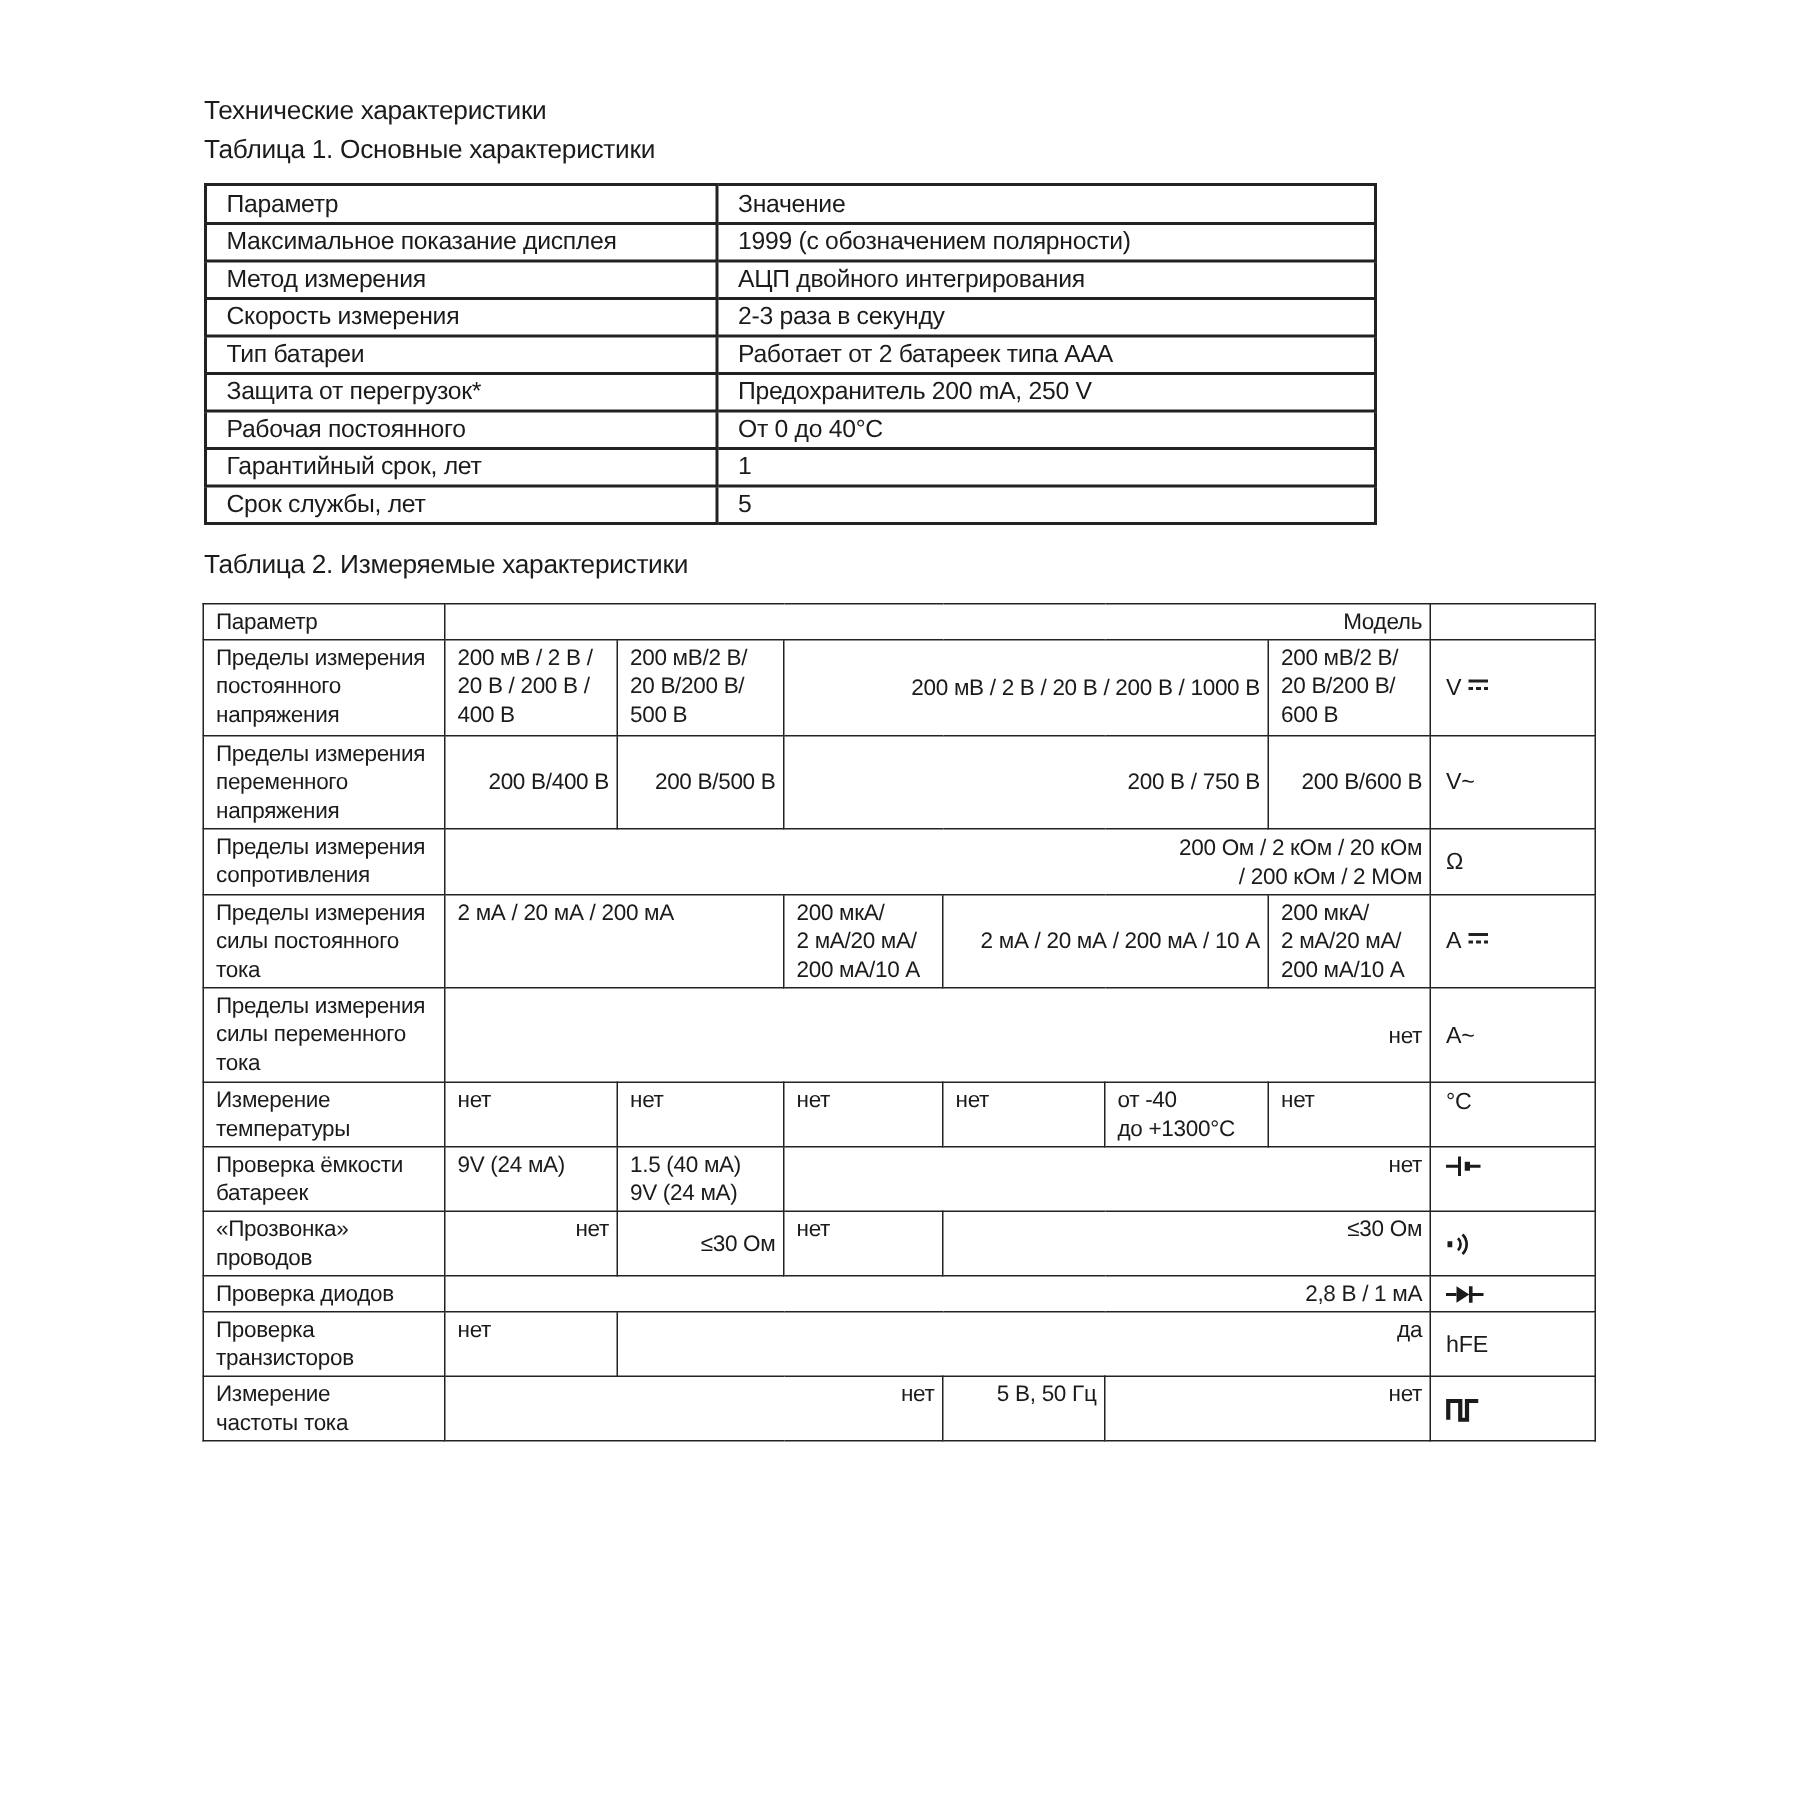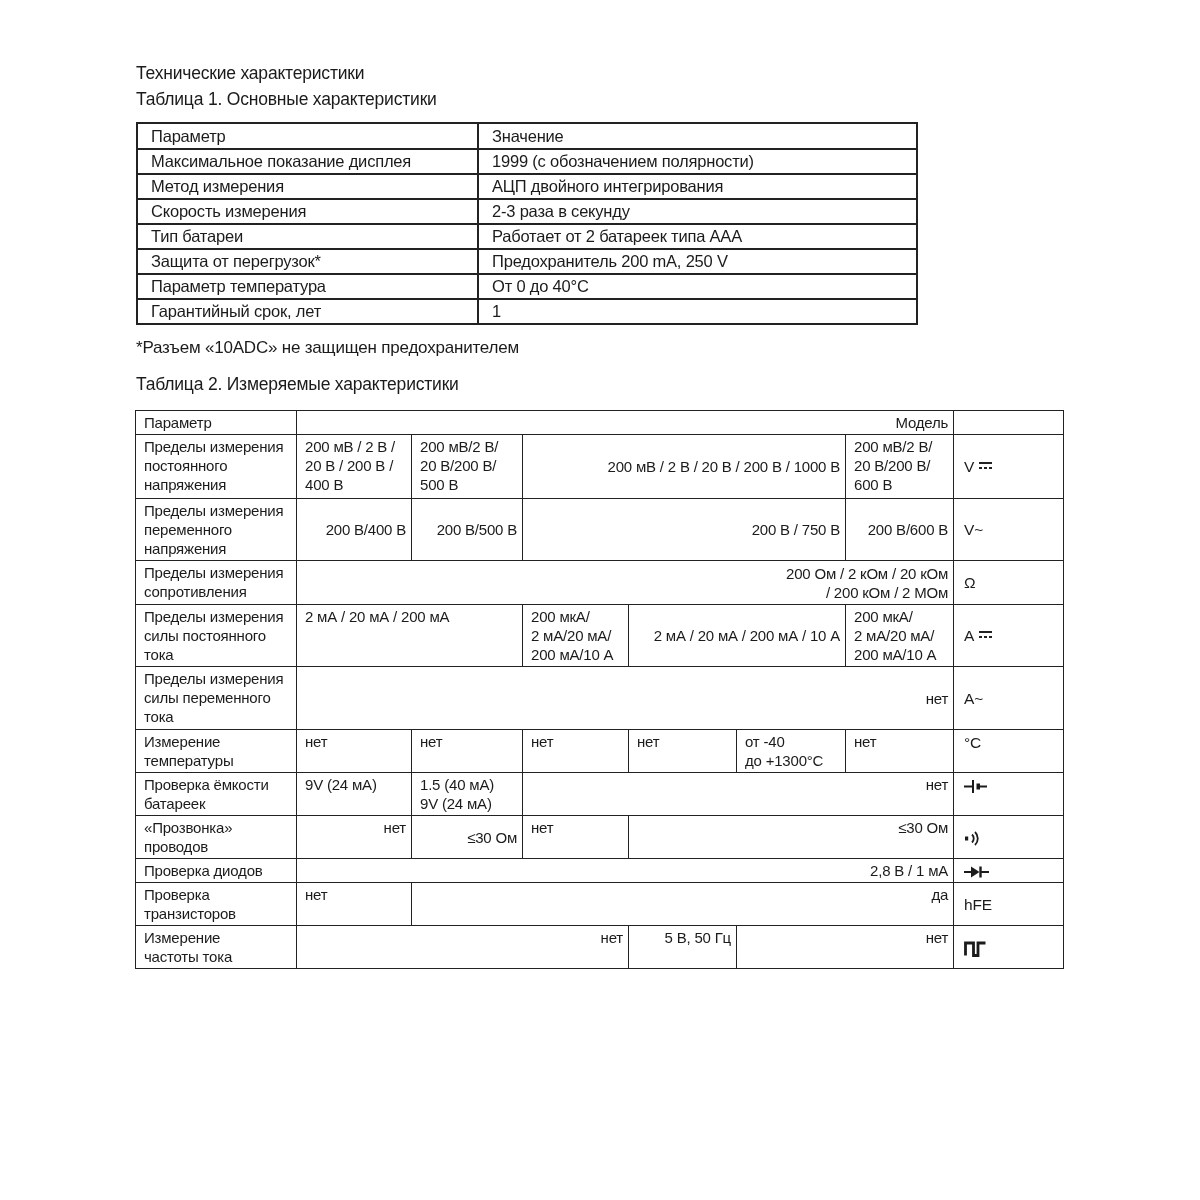--- a/index.html
+++ b/index.html
@@ -76,31 +76,34 @@
       </tr>
       <tr>
         <td>Тип батареи</td>
         <td>Работает от 2 батареек типа AAA</td>
       </tr>
       <tr>
         <td>Защита от перегрузок*</td>
         <td>Предохранитель 200 mA, 250 V</td>
       </tr>
       <tr>
-        <td>Параметр температура</td>
+        <td>Рабочая постоянного</td>
         <td>От 0 до 40°C</td>
       </tr>
       <tr>
         <td>Гарантийный срок, лет</td>
         <td>1</td>
       </tr>
+      <tr>
+        <td>Срок службы, лет</td>
+        <td>5</td>
+      </tr>
     </tbody>
   </table>
 
-  <div class="footnote">*Разъем «10ADC» не защищен предохранителем</div>
 
   <div class="caption2">Таблица 2. Измеряемые характеристики</div>
 
   <table class="t2">
     <colgroup>
       <col style="width:161px">
         <col style="width:115px">
         <col style="width:111px">
         <col style="width:106px">
       <col style="width:108px">

